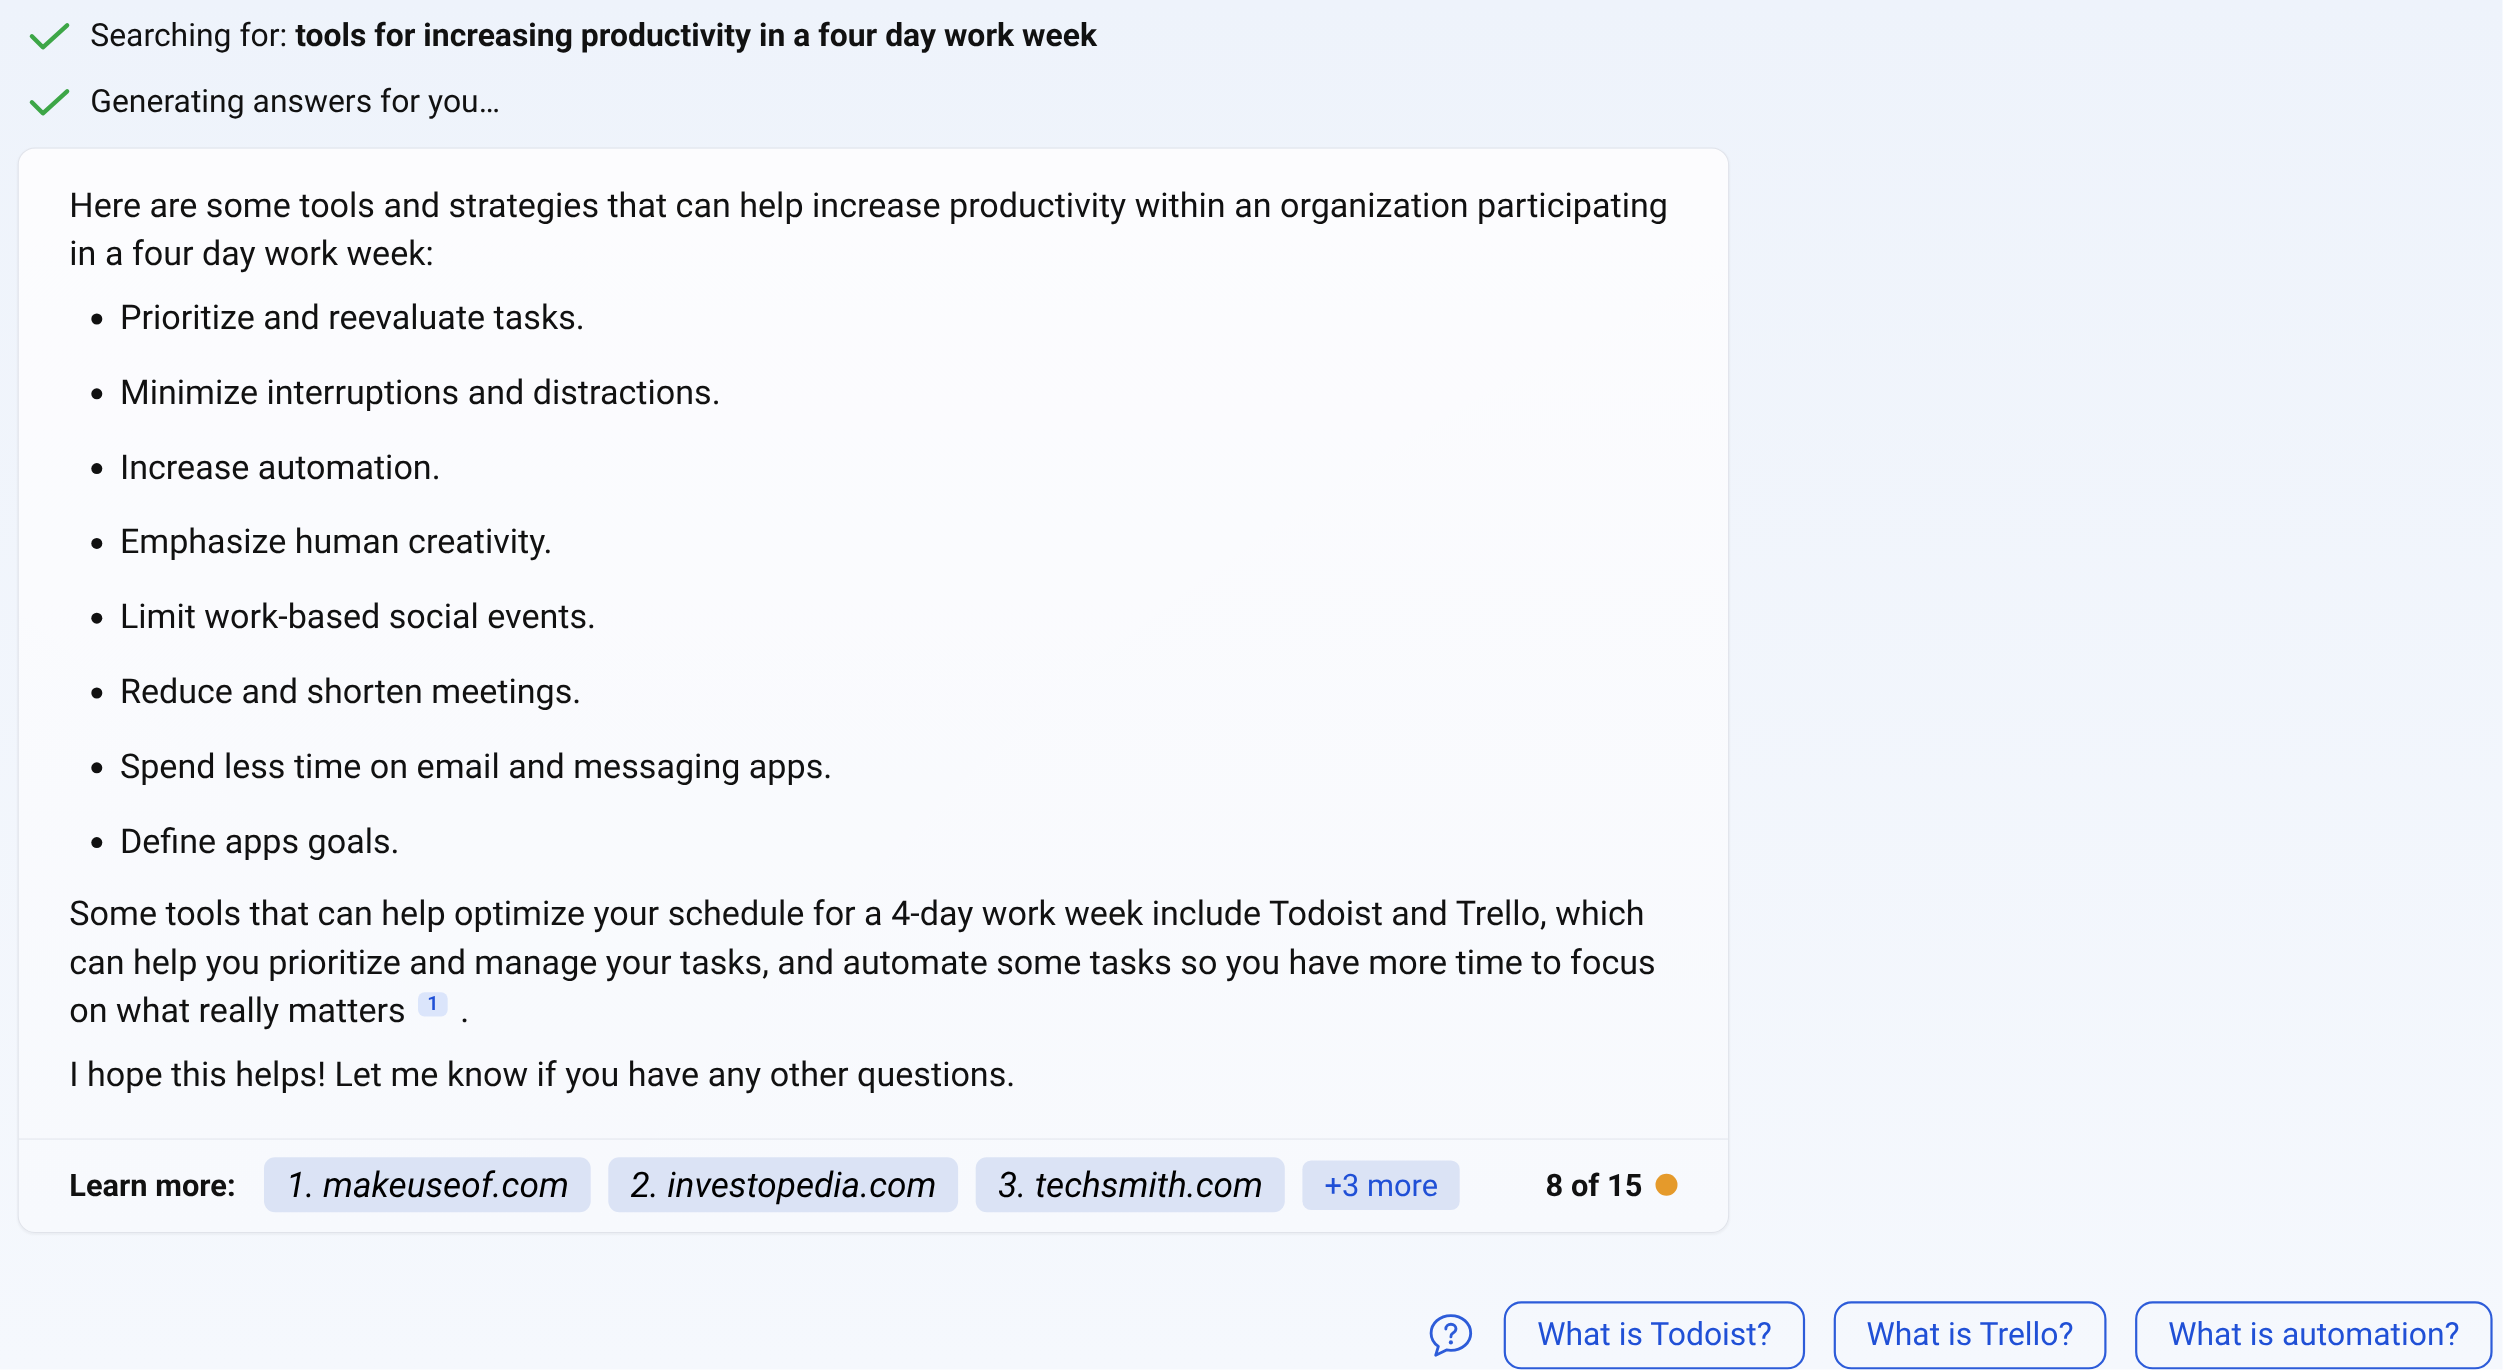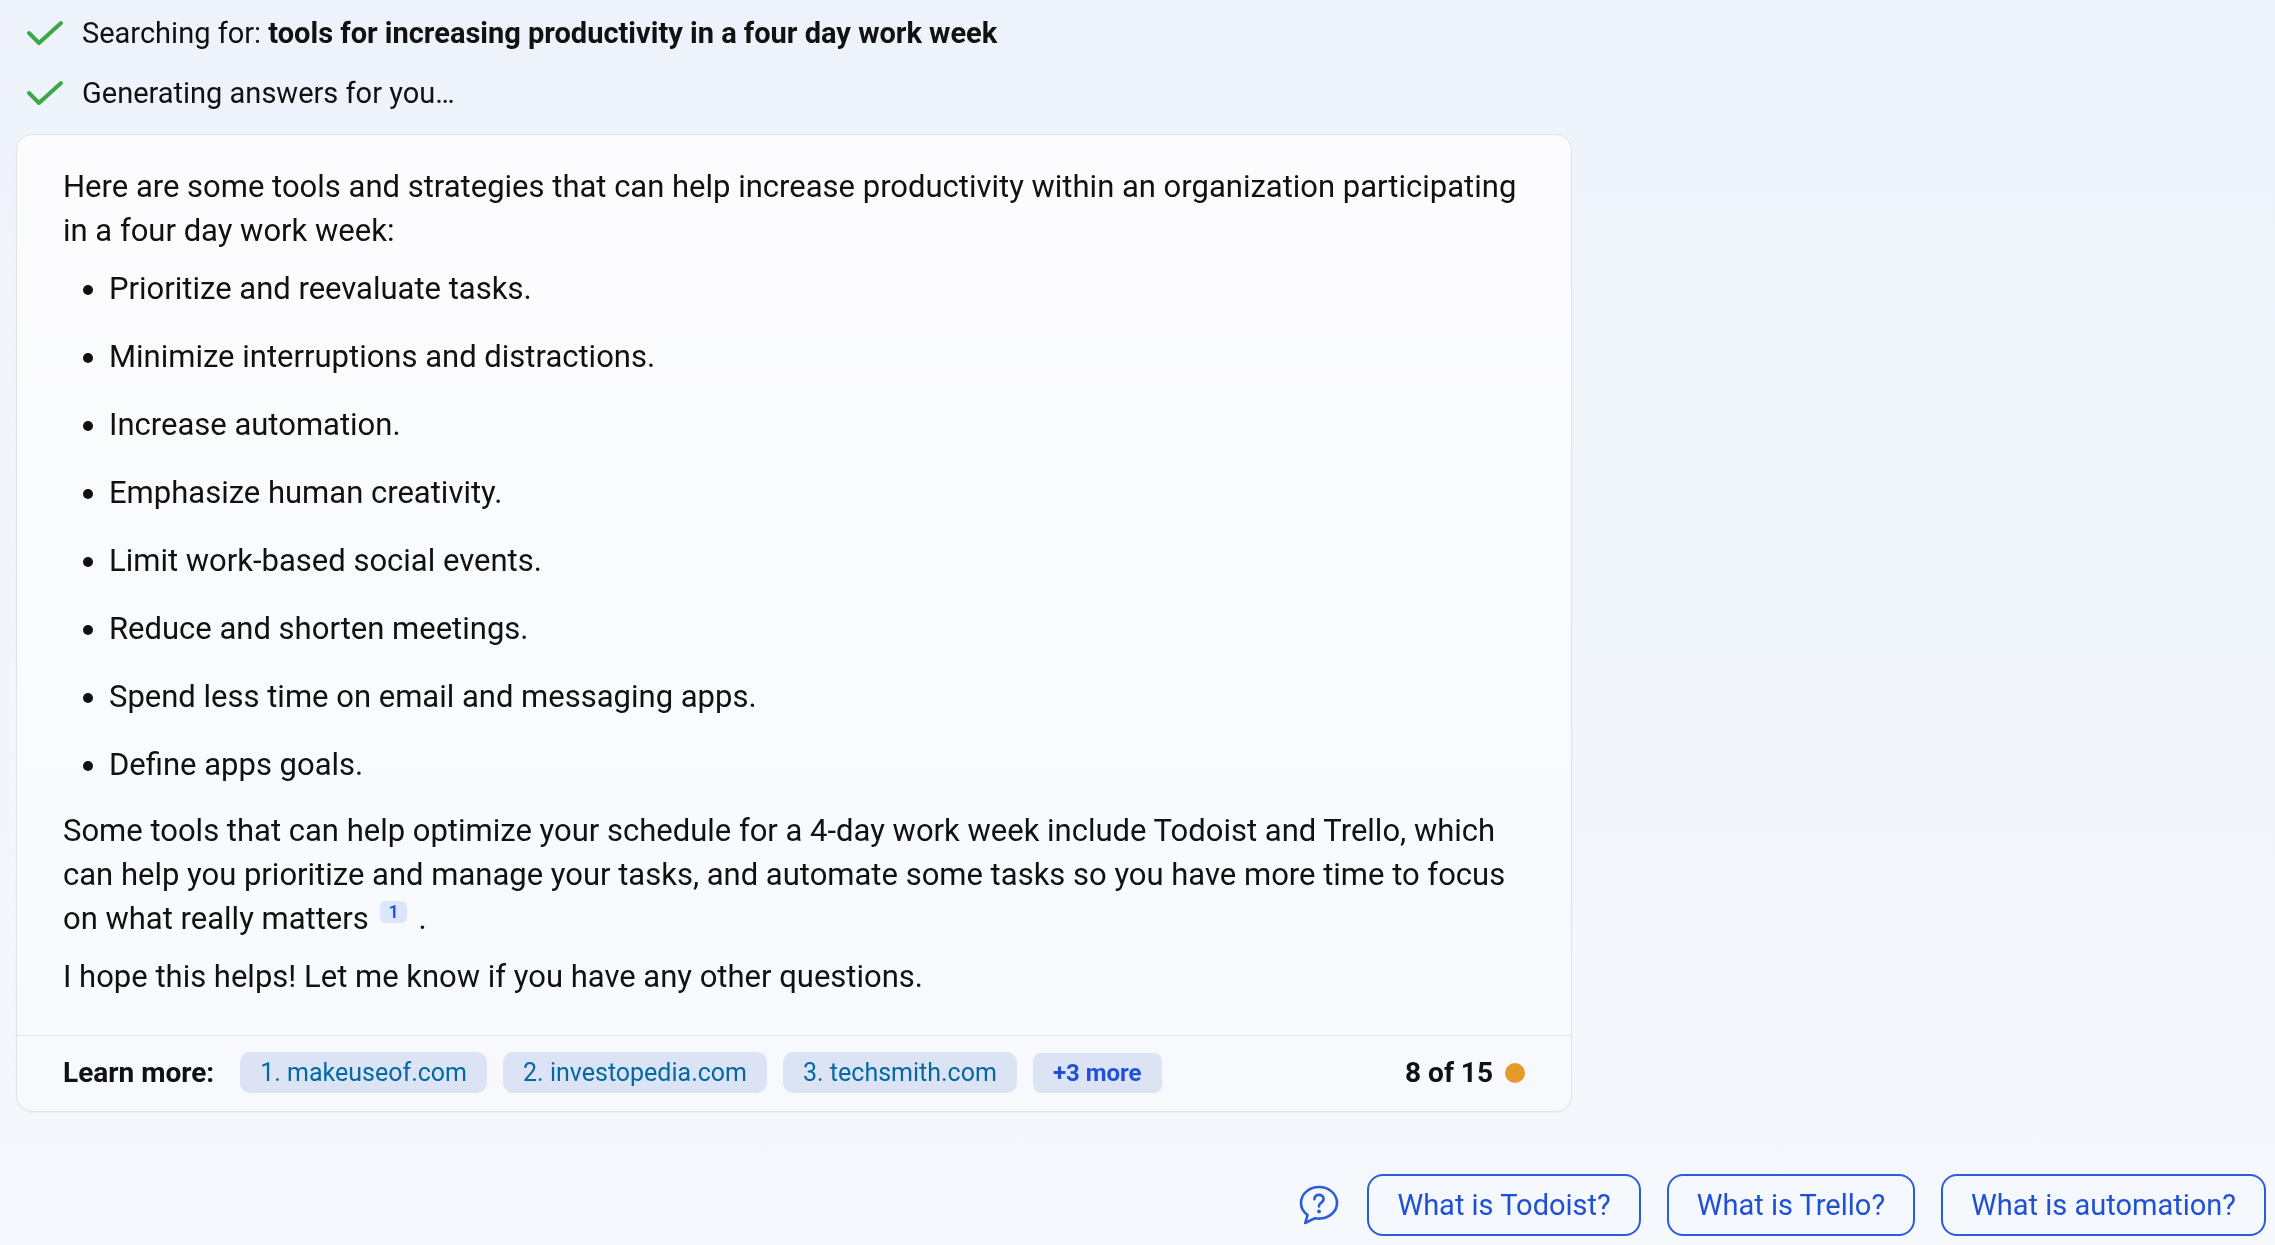--- a/index.html
+++ b/index.html
@@ -73,35 +73,35 @@
       text-align: center;
     }
     .learnmore-label {
       font-weight: 700;
       font-size: 28px;
       color: #111;
       margin-right: 10px;
     }
     .source-chip {
       background: #dbe3f5;
-      color: #0369a1;
-      font-size: 25px;
+      color: #000000;
+      font-size: 32px;
       padding: 6px 20px;
       border-radius: 10px;
       cursor: pointer;
       white-space: nowrap;
+      font-style: italic;
     }
     .more-chip {
       background: #dbe3f5;
       color: #2050d6;
-      font-size: 24px;
+      font-size: 28px;
       padding: 6px 20px;
       border-radius: 8px;
       cursor: pointer;
-      font-weight: bold;
     }
     .footer-spacer { flex: 1 1 auto; }
     .counter {
       font-weight: 700;
       font-size: 28px;
       color: #111;
       display: flex;
       align-items: center;
       gap: 12px;
     }

